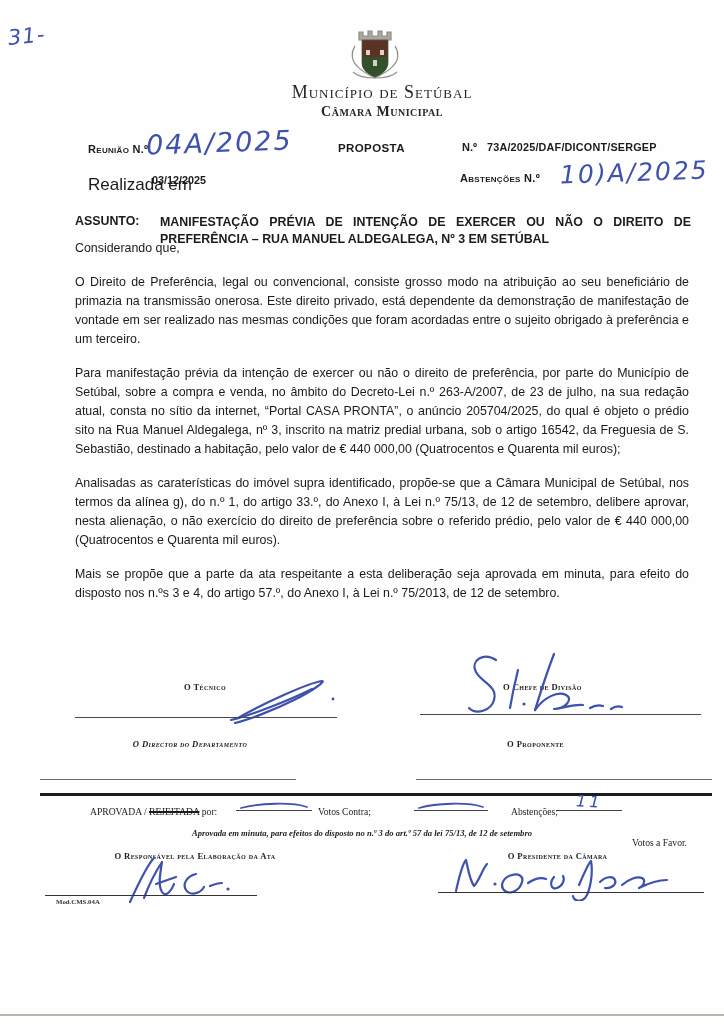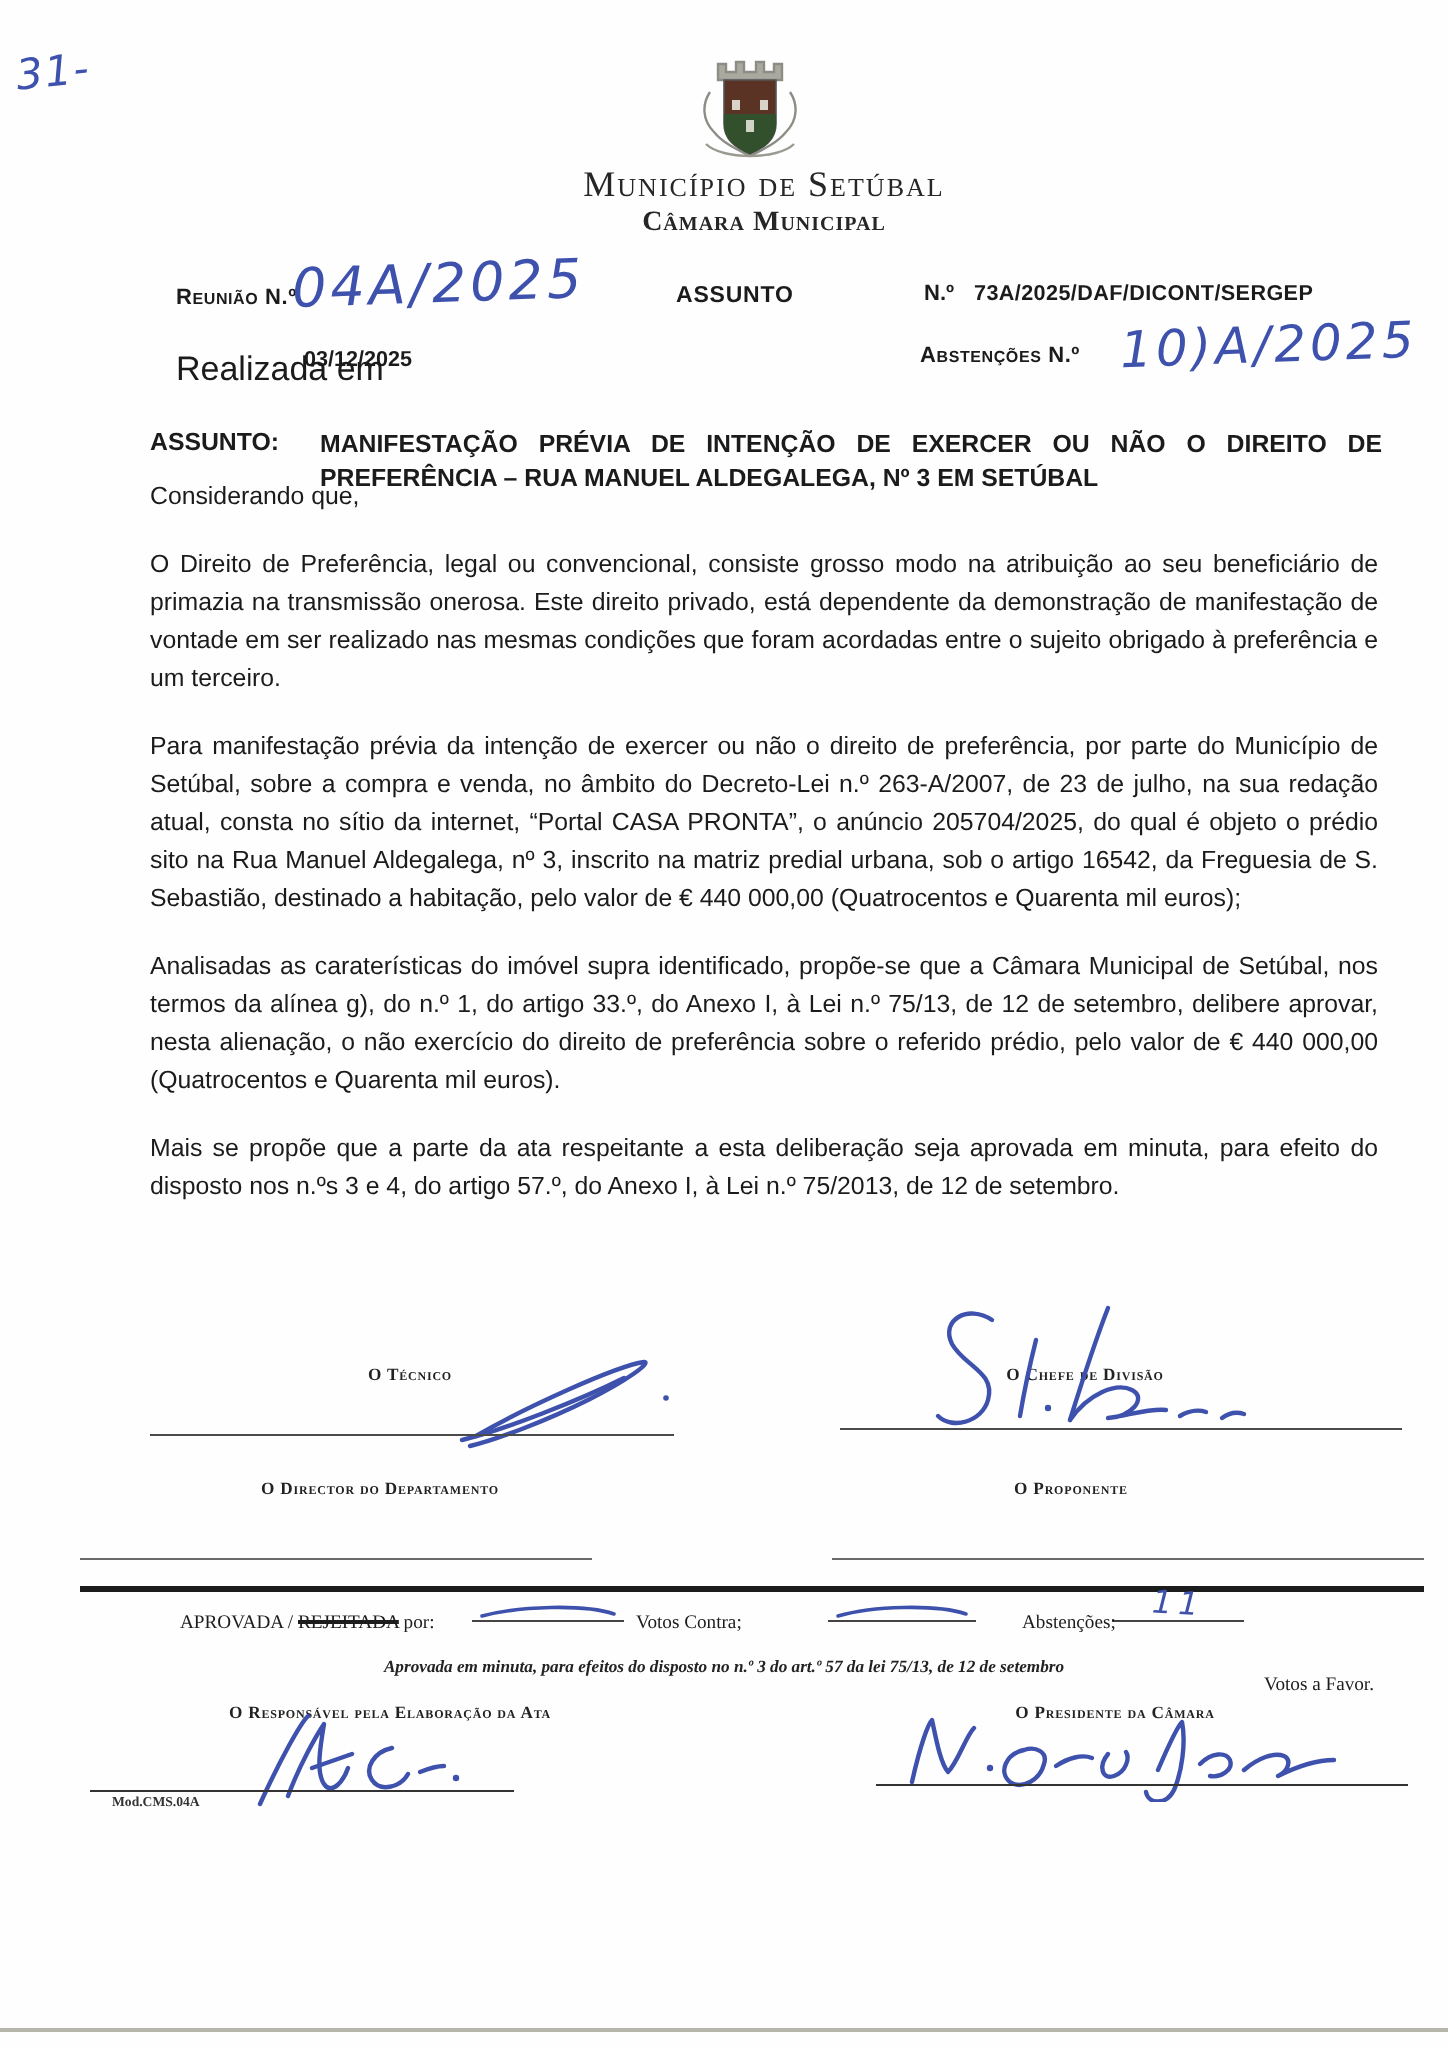--- a/index.html
+++ b/index.html
@@ -29,21 +29,21 @@
   .assunto{left:75px;top:214px;width:616px;display:flex;}
   .assunto .a-label{flex:0 0 85px;font-size:12.4px;font-weight:bold;}
   .assunto .a-text{flex:1;font-size:12.4px;font-weight:bold;text-align:justify;line-height:17px;}
   
   .bodytext{left:75px;top:239px;width:614px;}
   .bodytext p{margin:0 0 15px 0;font-size:12.4px;line-height:19px;text-align:justify;}
   
   .sig-label{font-family:"Liberation Serif",serif;font-size:8.6px;font-weight:600;letter-spacing:.4px;text-align:center;color:#222;}
   .l-tecnico{left:90px;top:682px;width:230px;}
   .l-chefe{left:460px;top:682px;width:165px;}
-  .l-diretor{left:75px;top:739px;width:230px;}
+  .l-diretor{left:75px;top:739px;width:230px;font-style:italic;}
   .l-proponente{left:453px;top:739px;width:165px;}
   .l-responsavel{left:70px;top:851px;width:250px;}
   .l-presidente{left:455px;top:851px;width:205px;}
   .sig-line{border-top:1.4px solid #4a4a4a;height:0;}
   .line-tecnico{left:75px;top:717px;width:262px;}
   .line-chefe{left:420px;top:714px;width:281px;}
   .line-diretor{left:40px;top:779px;width:256px;border-top-color:#6a6a6a;}
   .line-proponente{left:416px;top:779px;width:296px;border-top-color:#6a6a6a;}
   .line-responsavel{left:45px;top:895px;width:212px;border-top-color:#333;}
   .line-presidente{left:438px;top:892px;width:266px;border-top-color:#333;}
@@ -93,21 +93,21 @@
       <rect x="31" y="24" width="4" height="5" fill="#d8d4c8"></rect>
       <rect x="24" y="34" width="4" height="6" fill="#cfd4c4"></rect>
     </svg>
   </div>
 
   <div class="abs council-title serif sc">Câmara Municipal</div>
   <div class="abs muni-title serif sc">Município de Setúbal</div>
 
   <div class="abs lab sc reuniao-label">Reunião N.º</div>
   <div class="abs hw hw-reuniao">04A/2025</div>
-  <div class="abs proposta-label">ASSUNTO</div>
+  <div class="abs proposta-label">PROPOSTA</div>
   <div class="abs num-label">N.º</div>
   <div class="abs num-value">73A/2025/DAF/DICONT/SERGEP</div>
   <div class="abs realizada-label">Realizada em</div>
   <div class="abs realizada-value">03/12/2025</div>
   <div class="abs lab sc delib-label">Abstenções N.º</div>
   <div class="abs hw hw-delib">10)A/2025</div>
 
   <div class="abs assunto">
     <div class="a-label">ASSUNTO:</div>
     <div class="a-text">MANIFESTAÇÃO PRÉVIA DE INTENÇÃO DE EXERCER OU NÃO O DIREITO DE PREFERÊNCIA – RUA MANUEL ALDEGALEGA, Nº 3 EM SETÚBAL</div>

